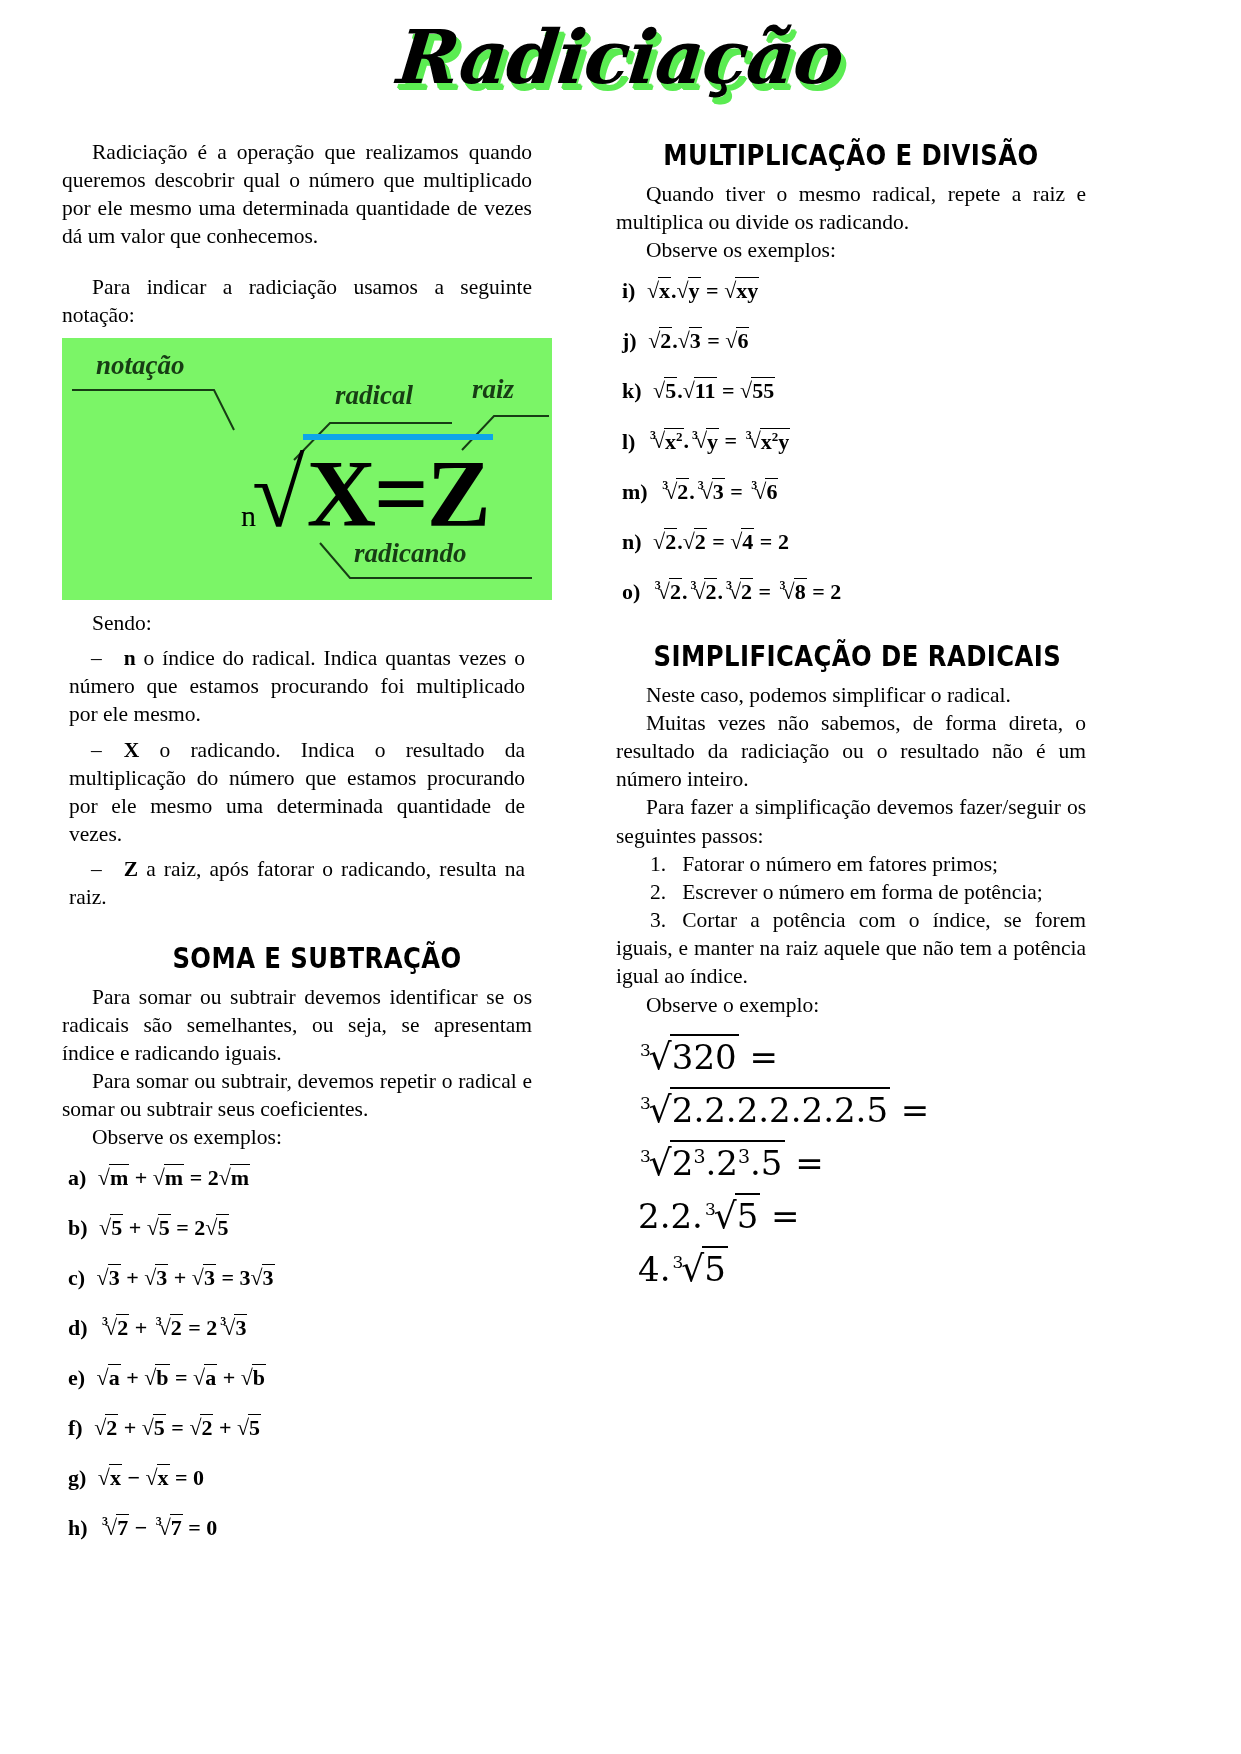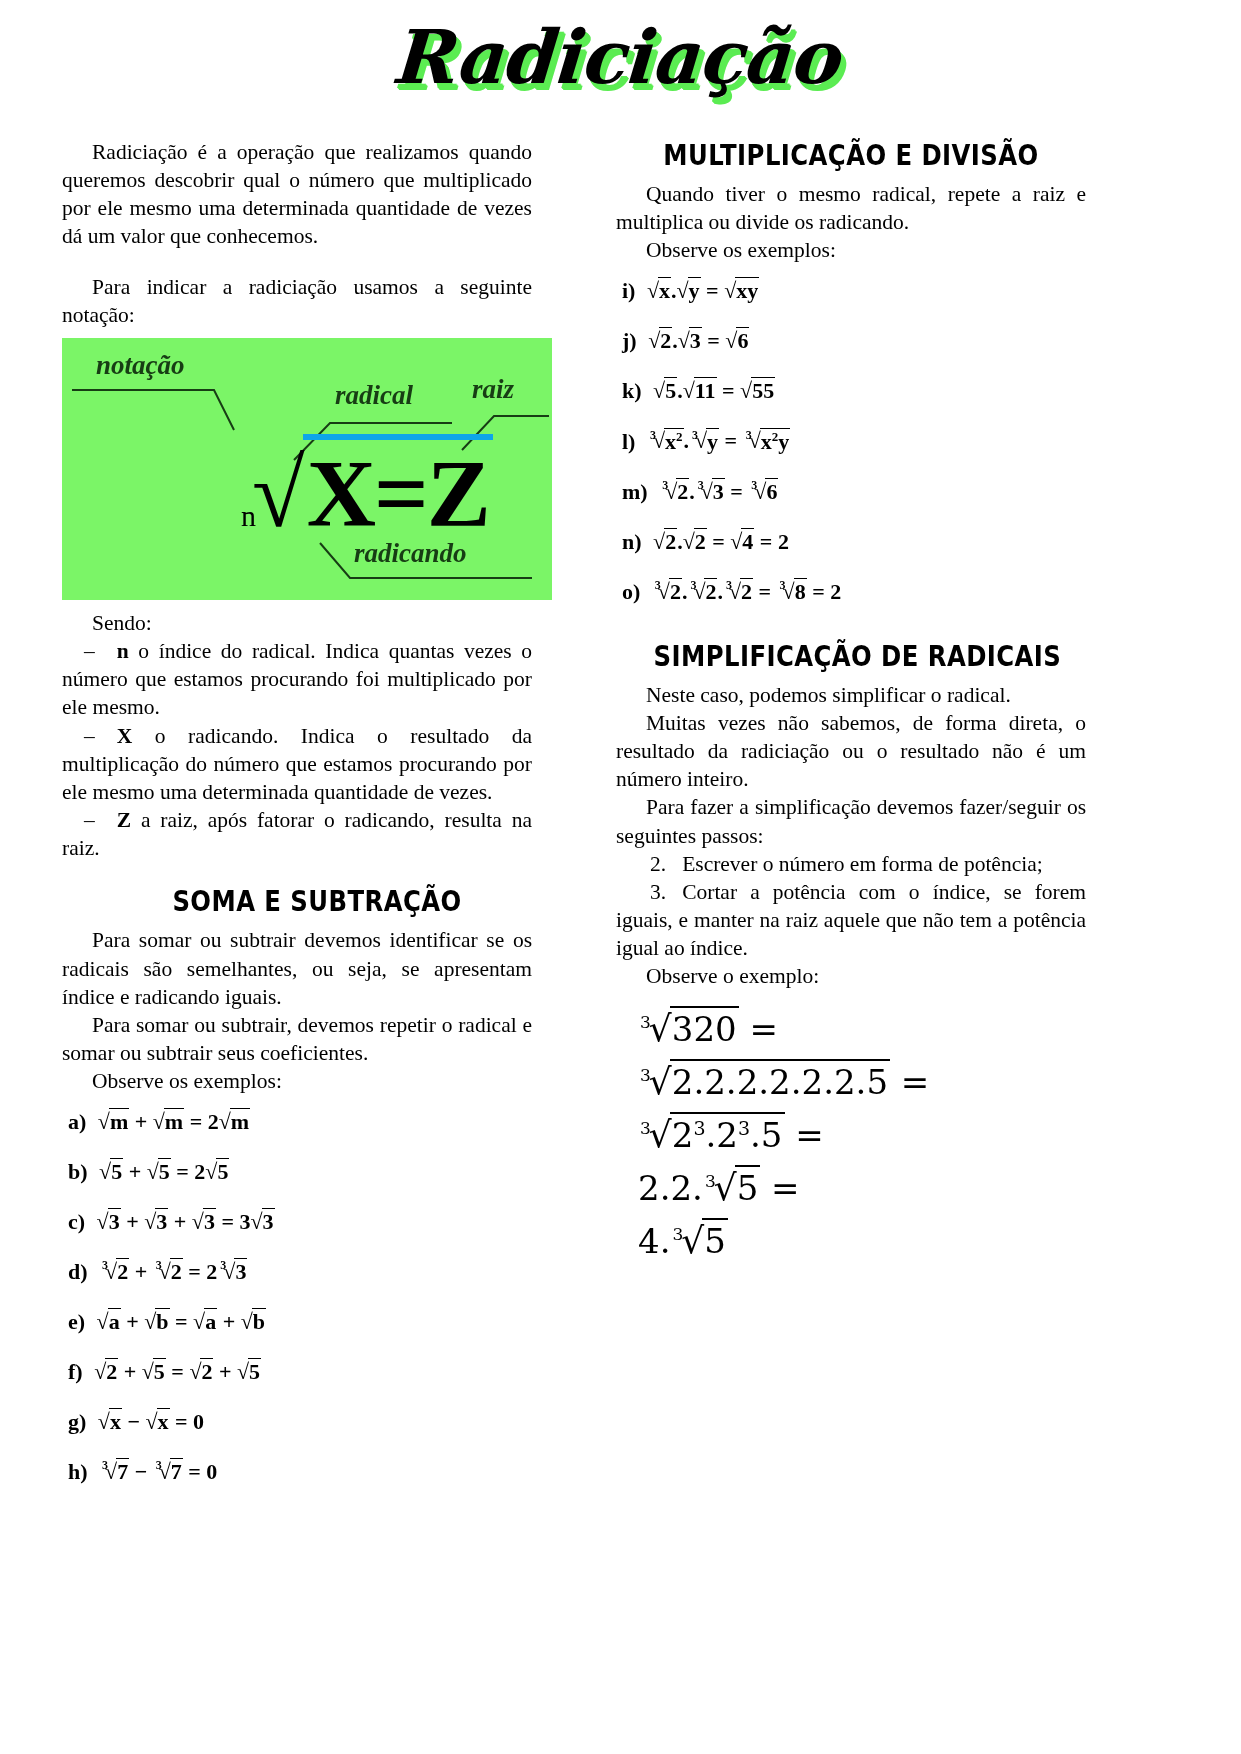--- a/index.html
+++ b/index.html
@@ -46,21 +46,21 @@
     text-align:justify;
     text-justify:inter-word;
     font-family:Liberation Serif, serif;
   }
   p.body.indent{ text-indent:30px; }
   .gap{ height:22px; }
   .gap-s{ height:9px; }
 
   
   p.dash{
-    margin:0;
+    margin:7px;
     font-size:21.5px;
     line-height:1.31;
     text-align:justify;
     font-family:"Liberation Serif", serif;
     text-indent:22px;
   }
   .dash .dsh{ padding-right:22px; }
   .dash b{ font-weight:700; }
 
   
@@ -327,20 +327,21 @@
   <div style="height:10px;"></div>
 
   <h2 class="sec center">SIMPLIFICAÇÃO DE RADICAIS</h2>
 
   <div style="height:8px;"></div>
 
   <p class="body indent">Neste caso, podemos simplificar o radical.</p>
   <p class="body indent">Muitas vezes não sabemos, de forma direta, o resultado da radiciação ou o resultado não é um número inteiro.</p>
   <p class="body indent">Para fazer a simplificação devemos fazer/seguir os seguintes passos:</p>
 
+  <p class="step"><span class="num">1.</span><span>Fatorar o número em fatores primos;</span></p>
   <p class="step"><span class="num">2.</span><span>Escrever o número em forma de potência;</span></p>
   <p class="step"><span class="num">3.</span><span>Cortar a potência com o índice, se forem iguais, e manter na raiz aquele que não tem a potência igual ao índice.</span></p>
 
   <p class="body indent">Observe o exemplo:</p>
 
   <div style="height:12px;"></div>
 
   <div class="bigmath">
     <div class="row">
       <span class="brt"><span class="bix">3</span><span class="bsq">√</span><span class="bbar">320</span></span> =

